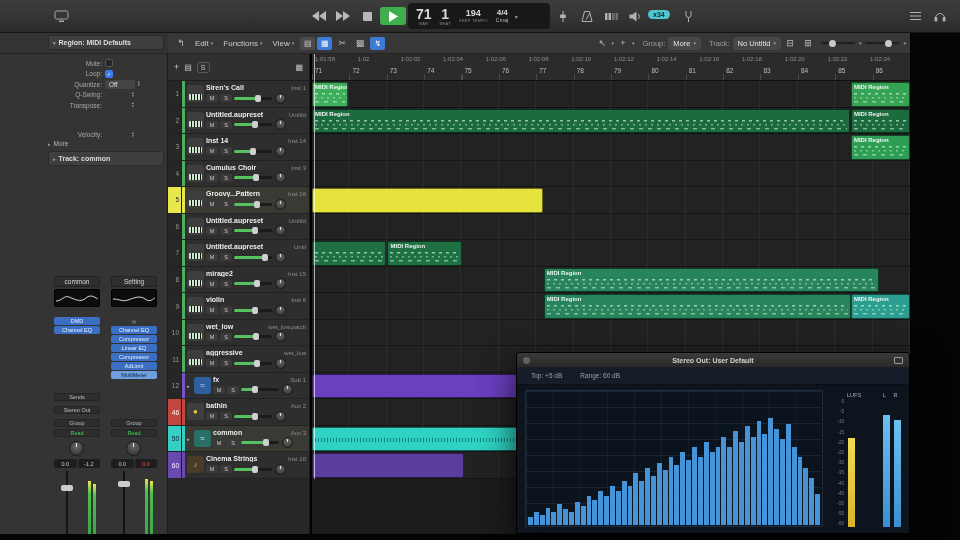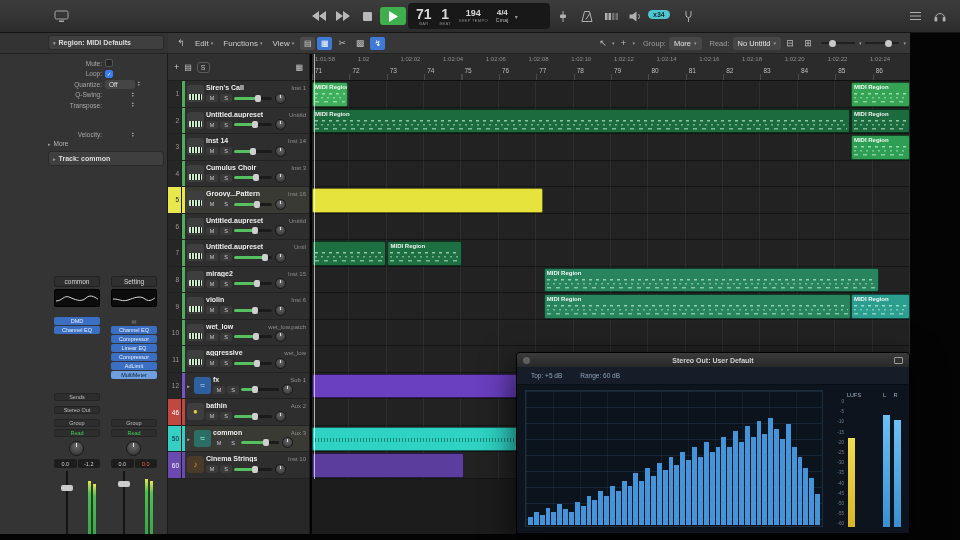--- a/index.html
+++ b/index.html
@@ -299,21 +299,21 @@
     <span class="spacer"></span>
     <span class="tico">↖</span>
     <span class="chev">▾</span>
     <span class="tico">+</span>
     <span class="chev">▾</span>
     <span class="ddlab">Group:</span>
     <span class="dd">
       <span>More</span>
       <span class="chev">▾</span>
     </span>
-    <span class="ddlab">Read:</span>
+    <span class="ddlab">Track:</span>
     <span class="dd">
       <span>No Untitld</span>
       <span class="chev">▾</span>
     </span>
     <span class="tico">⊟</span>
     <span class="tico">⊞</span>
     <span class="zslider">
         <span class="zthumb" style="left:8px"></span>
       </span>
     <span class="chev">▾</span>

